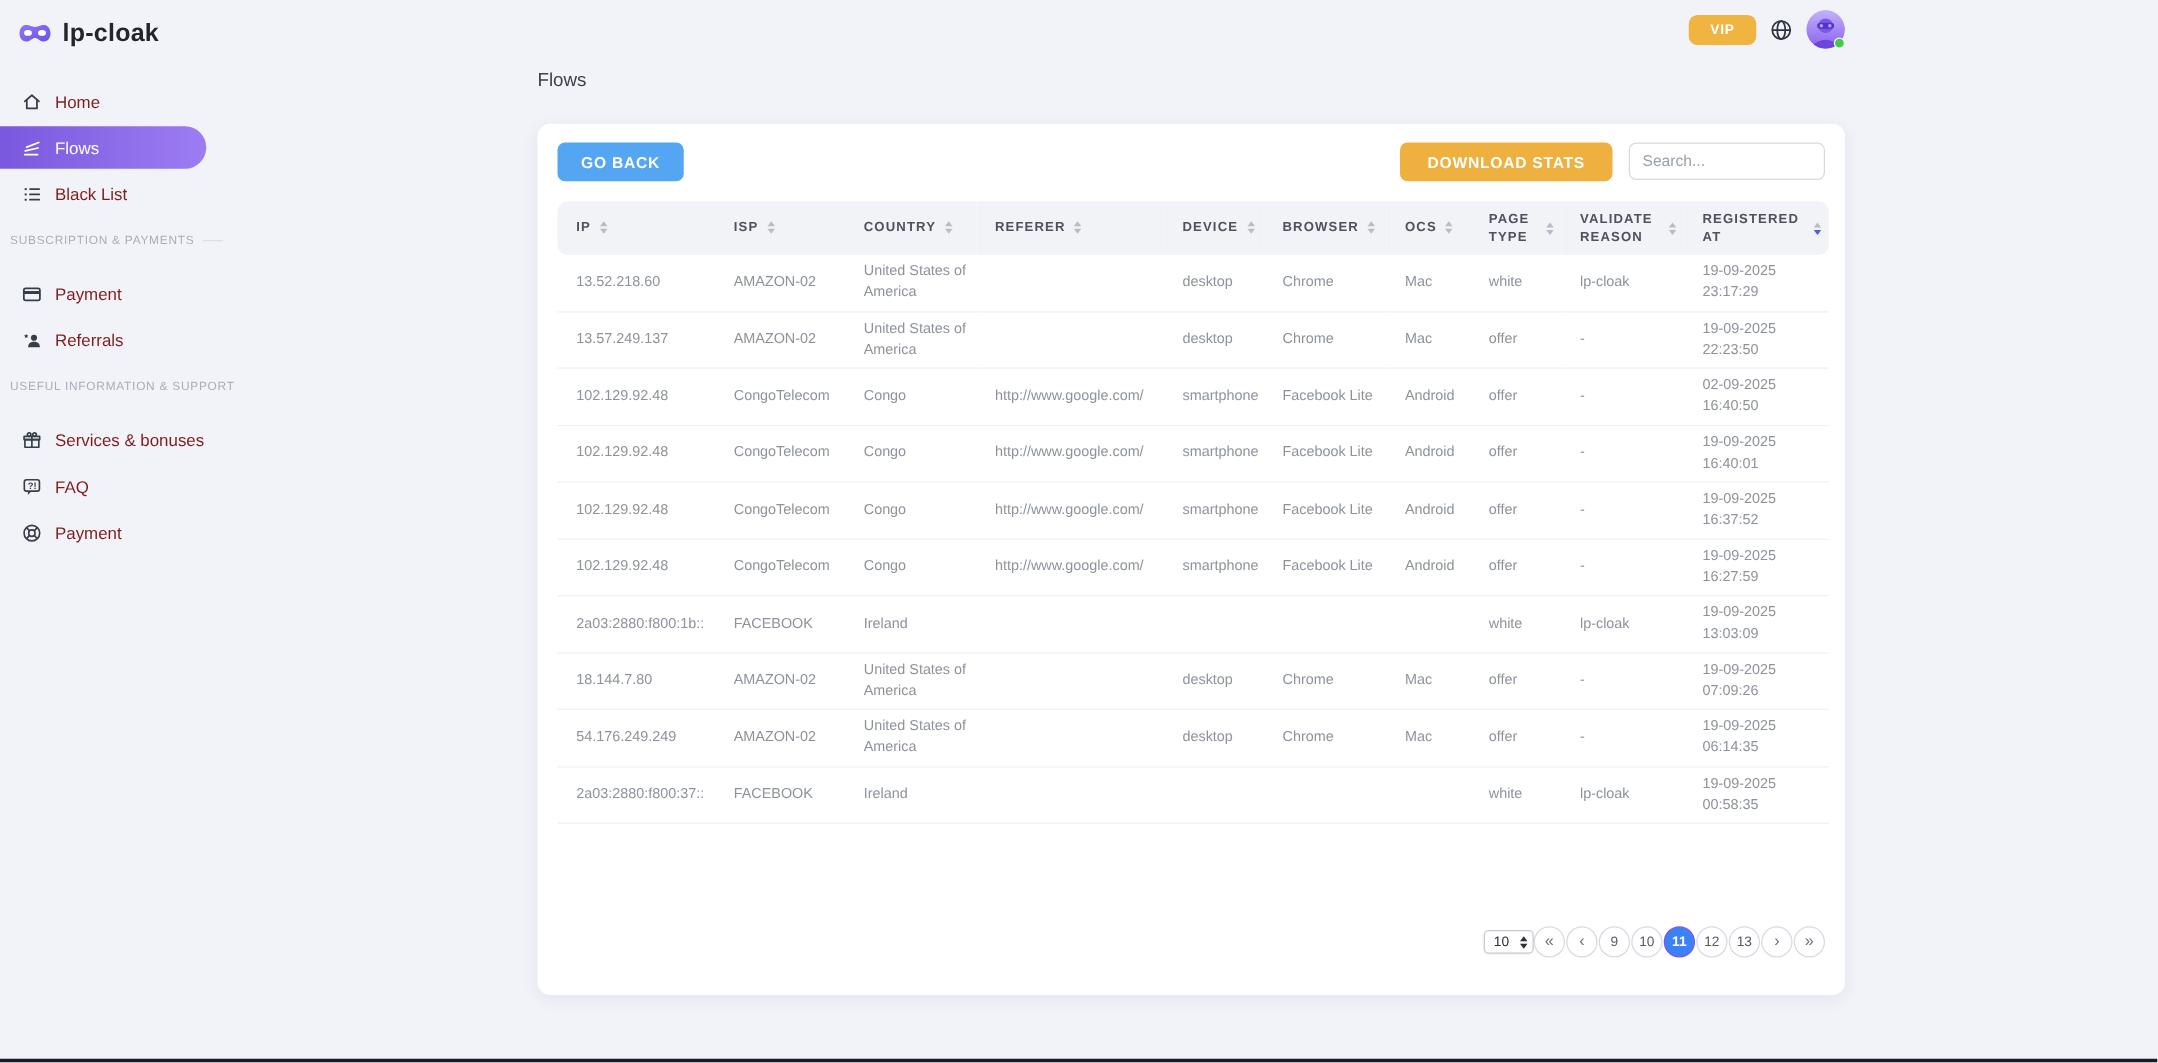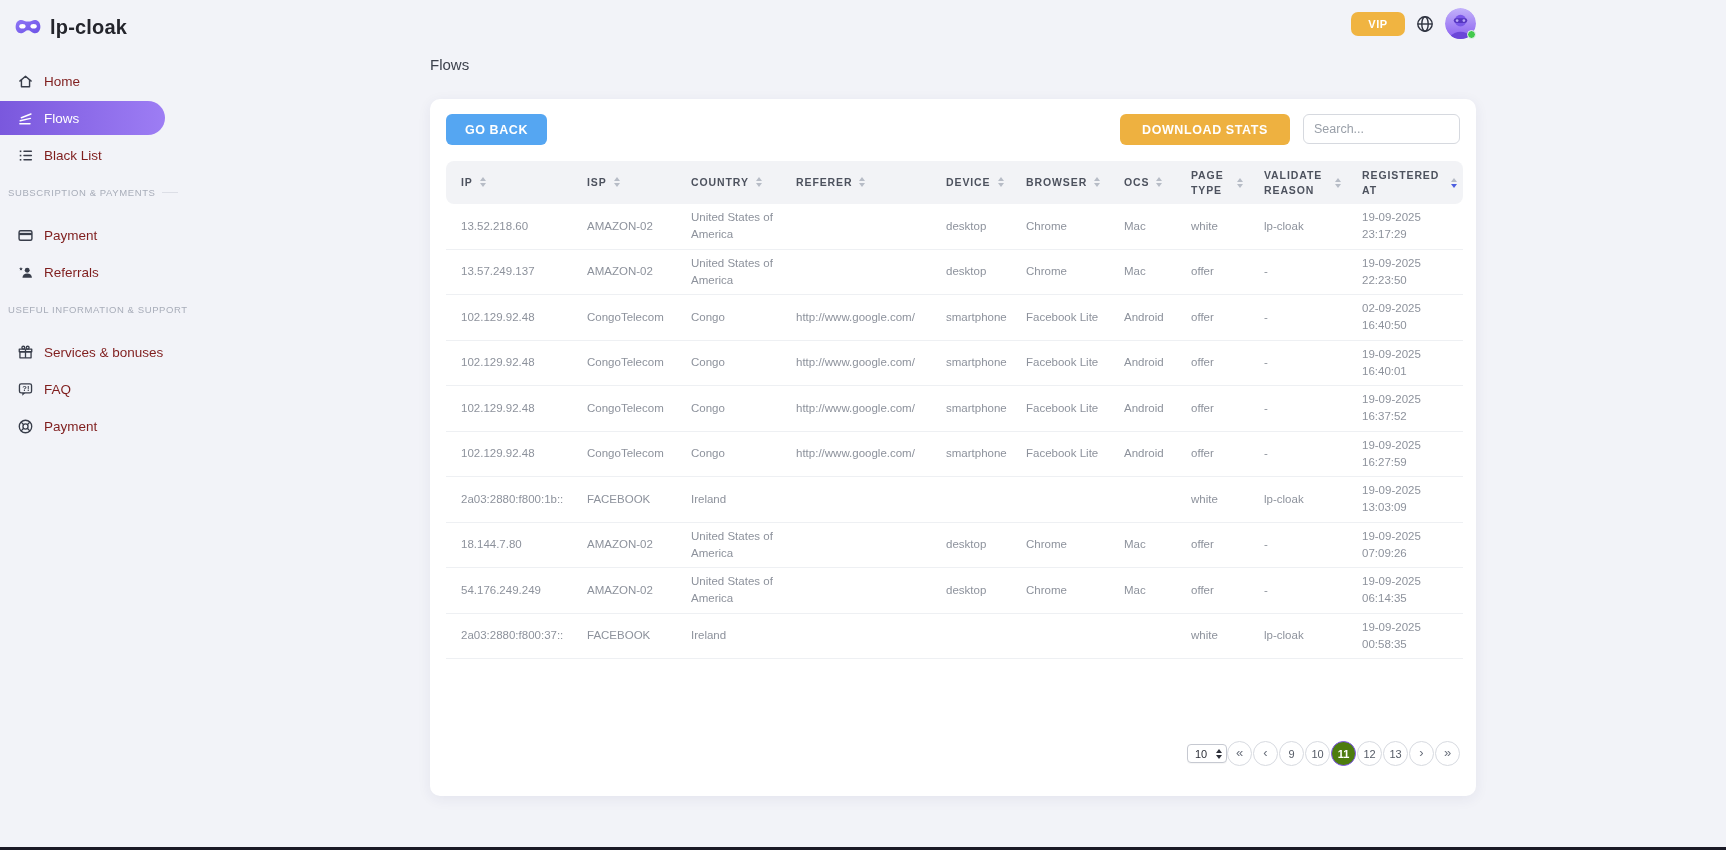--- a/index.html
+++ b/index.html
@@ -89,21 +89,21 @@
   .stepper { display:flex; flex-direction:column; gap:2px; margin-left:auto; }
   .stepper .u { width:0;height:0;border-left:3px solid transparent;border-right:3px solid transparent;border-bottom:4px solid #2c2f38; }
   .stepper .d { width:0;height:0;border-left:3px solid transparent;border-right:3px solid transparent;border-top:4px solid #2c2f38; }
   .pages { display:flex; align-items:center; gap:1px; }
   .pg {
     width:25px; height:25px; border-radius:50%; border:1px solid #d7dae0; background:transparent;
     display:flex; align-items:center; justify-content:center; font-size:11px; color:#555b66;
     cursor:pointer; font-family:inherit;
   }
   .pg.arrow { font-size:13px; color:#6a707c; padding-bottom:2px; }
-  .pg.active { background:#4d7c0f; border-color:#8054ef; color:#fff; font-weight:700; }
+  .pg.active { background:#3b82f6; border-color:#8054ef; color:#fff; font-weight:700; }
   .bottom-bar { position:absolute; left:0; right:0; bottom:0; height:3px; background:#1a1a26; }
   svg { display:block; }
 </style>
 </head>
 <body>
 
 <aside class="sidebar">
   <div class="logo">
     <span>
       <svg width="28" height="18" viewBox="0 0 32 20">

